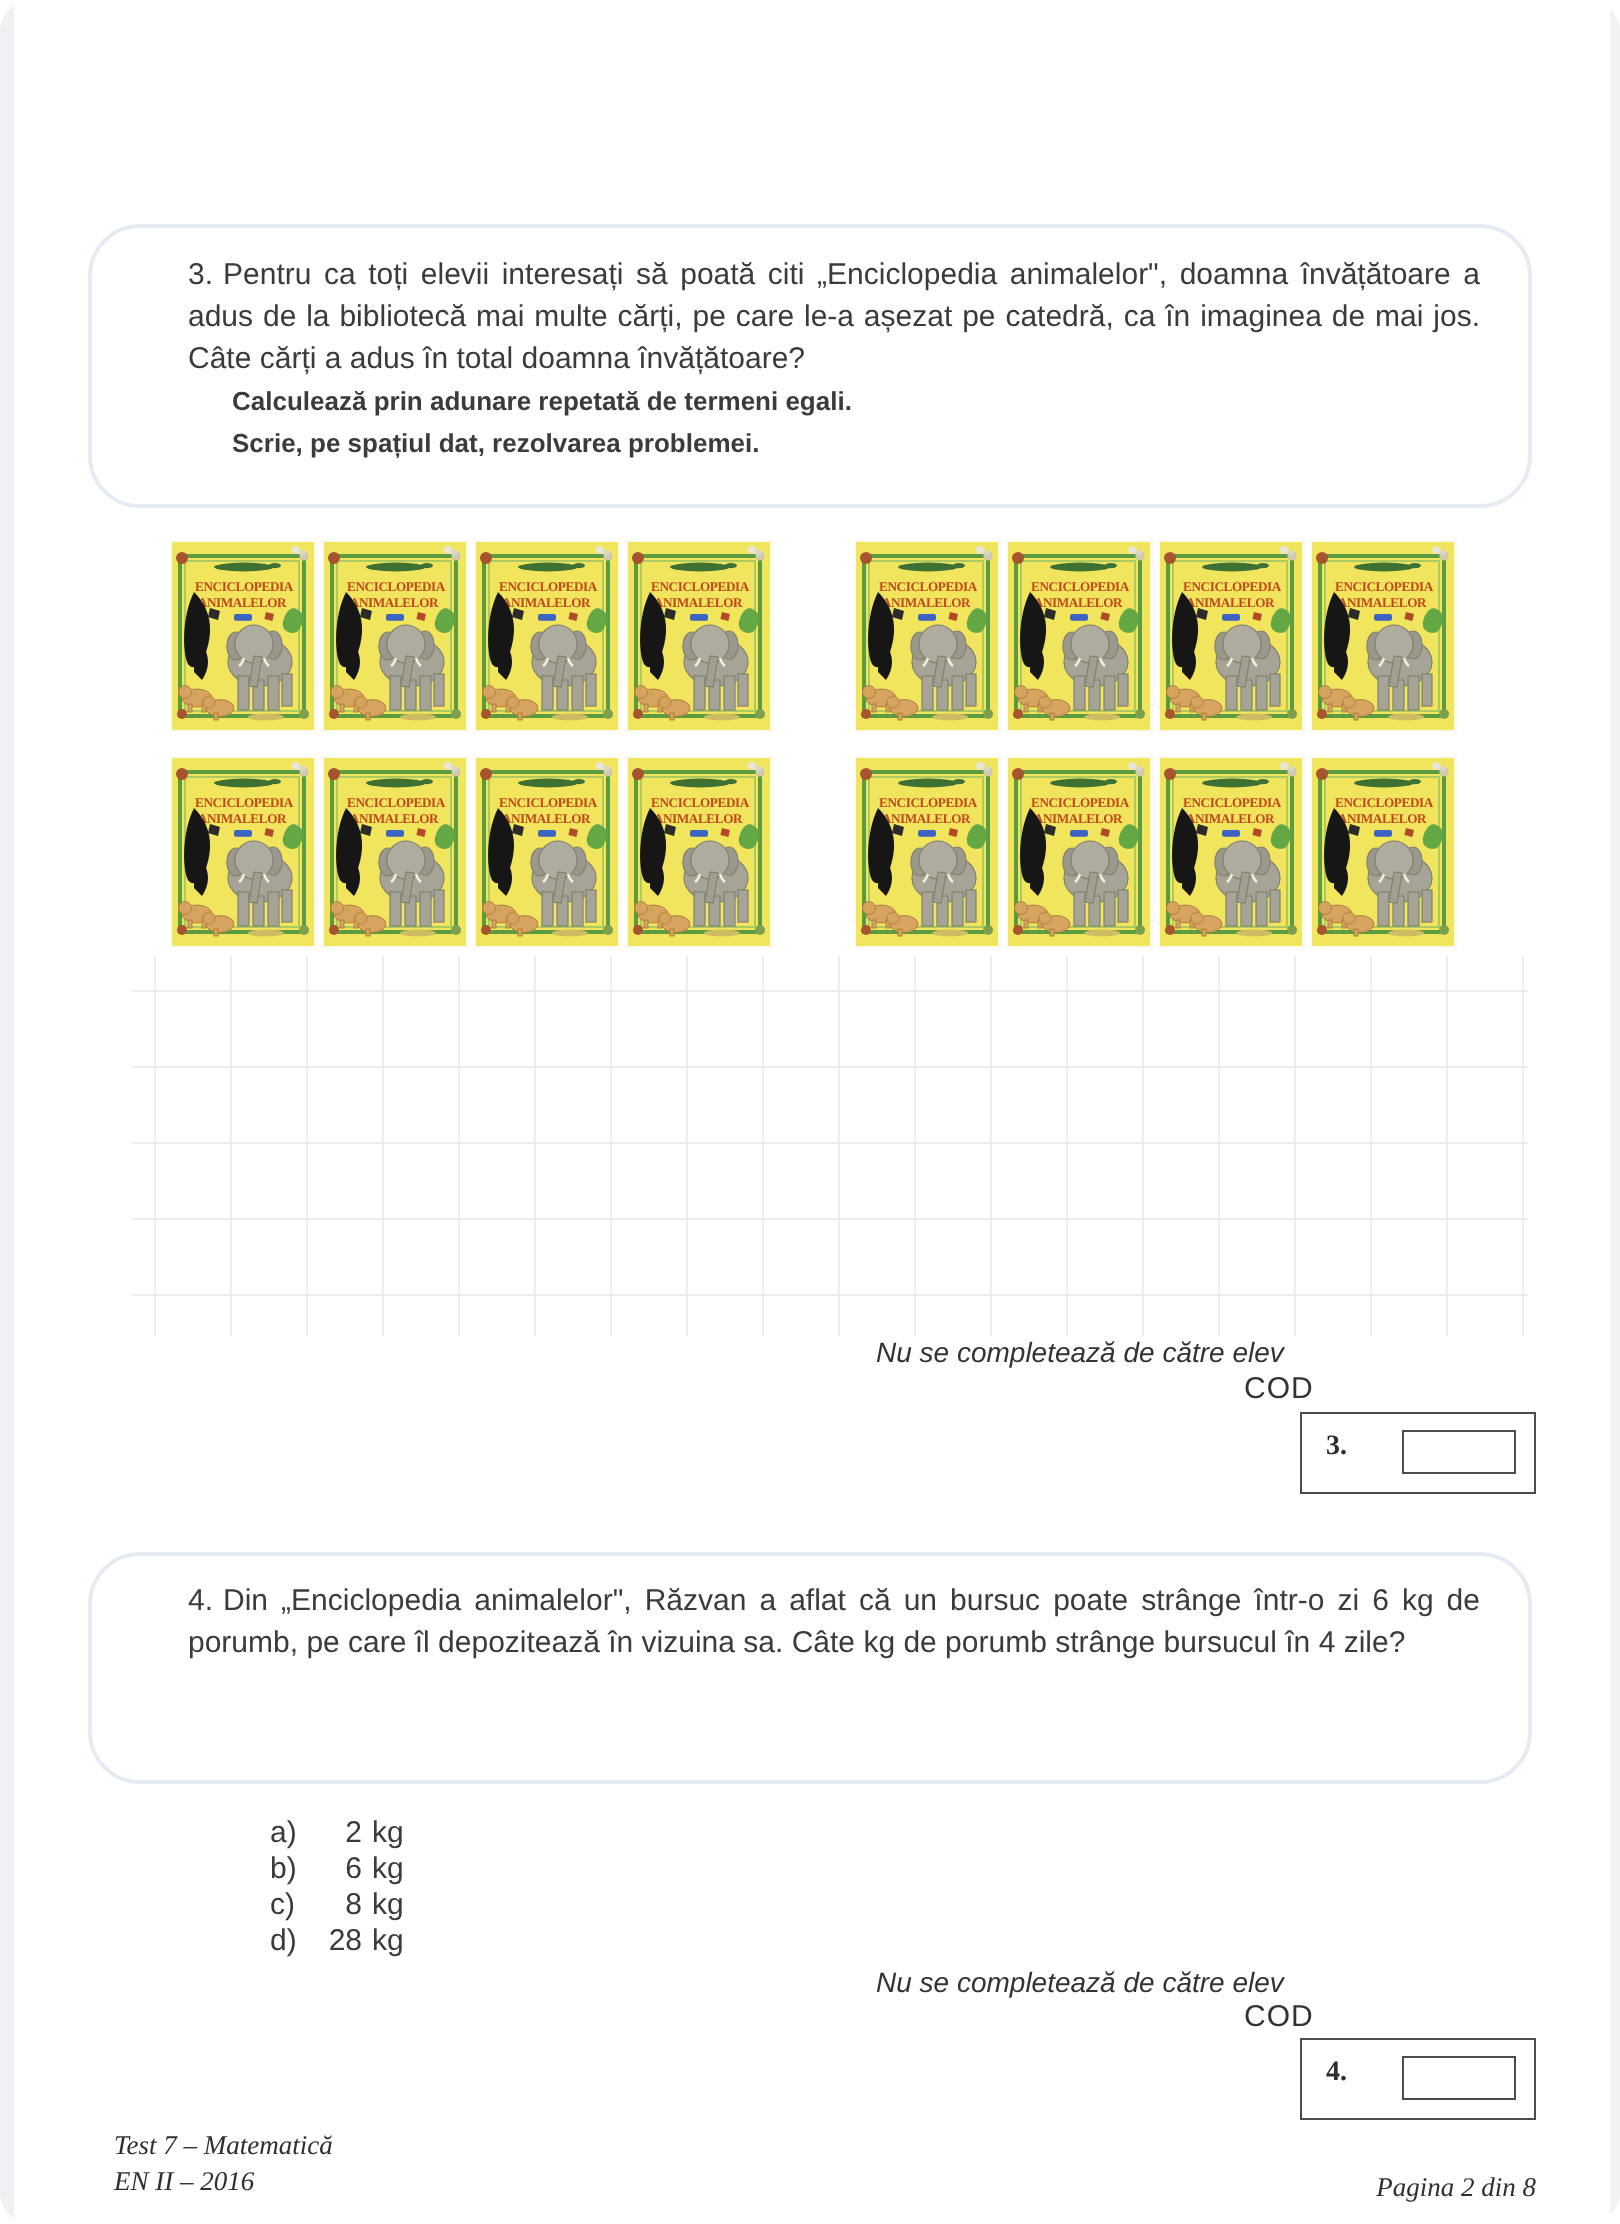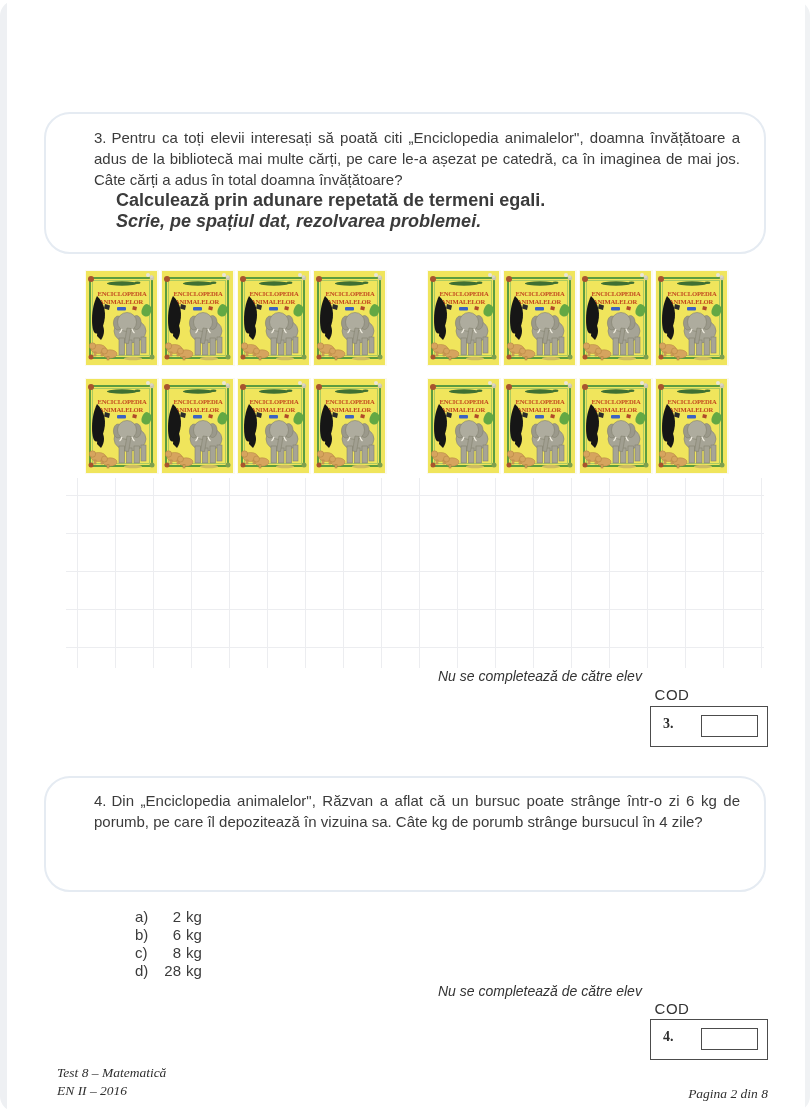--- a/index.html
+++ b/index.html
@@ -25,22 +25,22 @@
   }
   .q3-box{left:44px;top:112px;width:722px;height:142px;padding:13px 24px 0 48px;}
   .q4-box{left:44px;top:776px;width:722px;height:116px;padding:12px 24px 0 48px;}
   .q-text{
     margin:0;
     font-size:15px;line-height:21px;
     text-align:justify;
     color:#3b3b3b;
   }
   .qnum{margin-right:5px;}
-  .q-instr{margin:0 0 0 22px;font-size:18px;line-height:21px;font-weight:bold;}
-  .q-instr.italic{font-style:italic;}
+  .q-instr{margin:0 0 0 22px;font-size:13px;line-height:21px;font-weight:bold;}
+  .q-instr.italic{}
 
   
   .books{position:absolute;left:85px;top:270px;}
   .book-row{display:flex;gap:40px;margin-bottom:12px;}
   .book-group{display:flex;gap:2px;}
   .book{width:74px;height:96px;}
   .book svg{display:block;width:74px;height:96px;}
 
   
   .grid-area{
@@ -54,21 +54,21 @@
 
   
   .admin-note{
     position:absolute;
     font-style:italic;font-size:14px;color:#333;
     text-align:left;width:300px;
   }
   .admin-cod{
     position:absolute;
     font-size:15px;color:#333;letter-spacing:.5px;
-    text-align:center;width:100px;
+    text-align:left;width:100px;
   }
   .note3{left:438px;top:668px;}
   .cod3{left:622px;top:686px;}
   .note4{left:438px;top:983px;}
   .cod4{left:622px;top:1000px;}
   .cod-box{
     position:absolute;left:650px;width:118px;height:41px;
     box-sizing:border-box;border:1.5px solid #4c4c4c;background:#fff;
   }
   .box3{top:706px;}
@@ -311,17 +311,17 @@
   </div>
 
   <div class="admin-note note4">Nu se completează de către elev</div>
   <div class="admin-cod cod4">COD</div>
   <div class="cod-box box4">
     <span class="cod-num">4.</span>
     <span class="cod-rect"></span>
   </div>
 
   <div class="footer-left">
-    <div>Test 8 – Matematică</div>
+    <div>Test 7 – Matematică</div>
     <div>EN II – 2016</div>
   </div>
   <div class="footer-right">Pagina 2 din 8</div>
 </div>
 
 </body></html>

